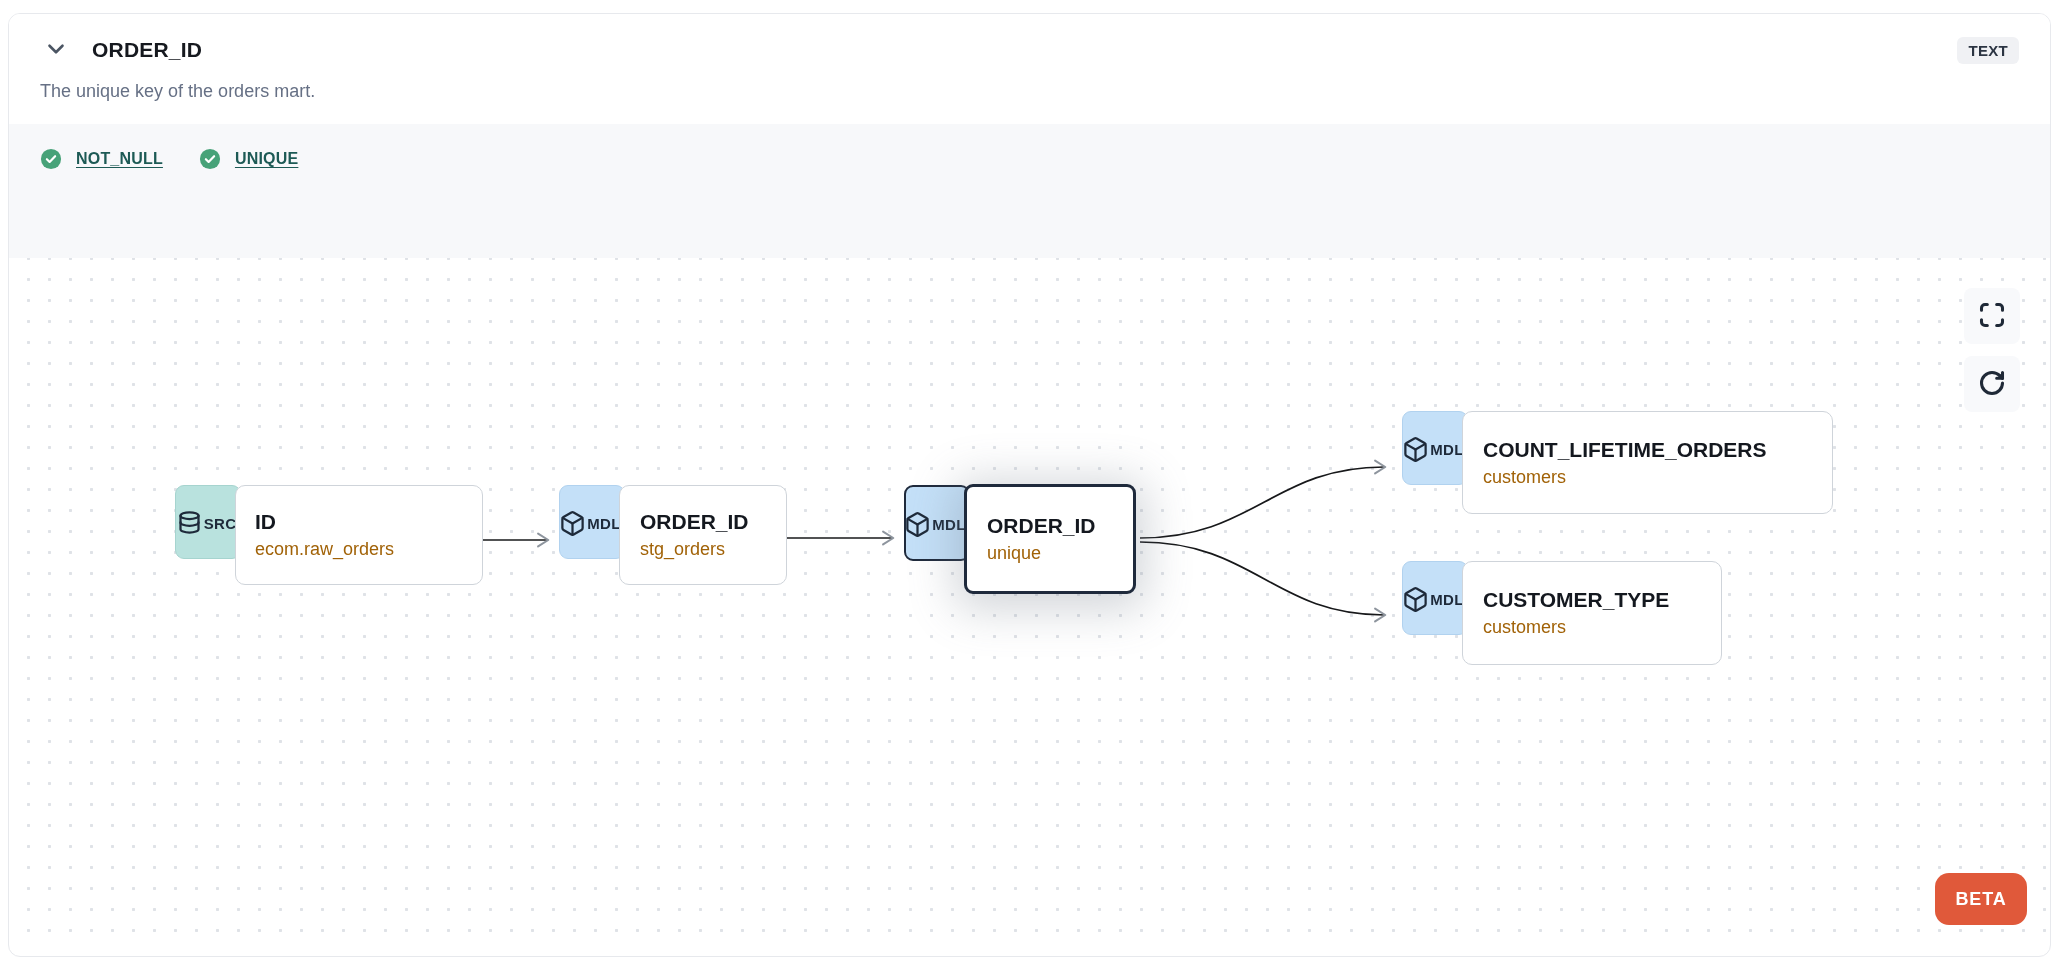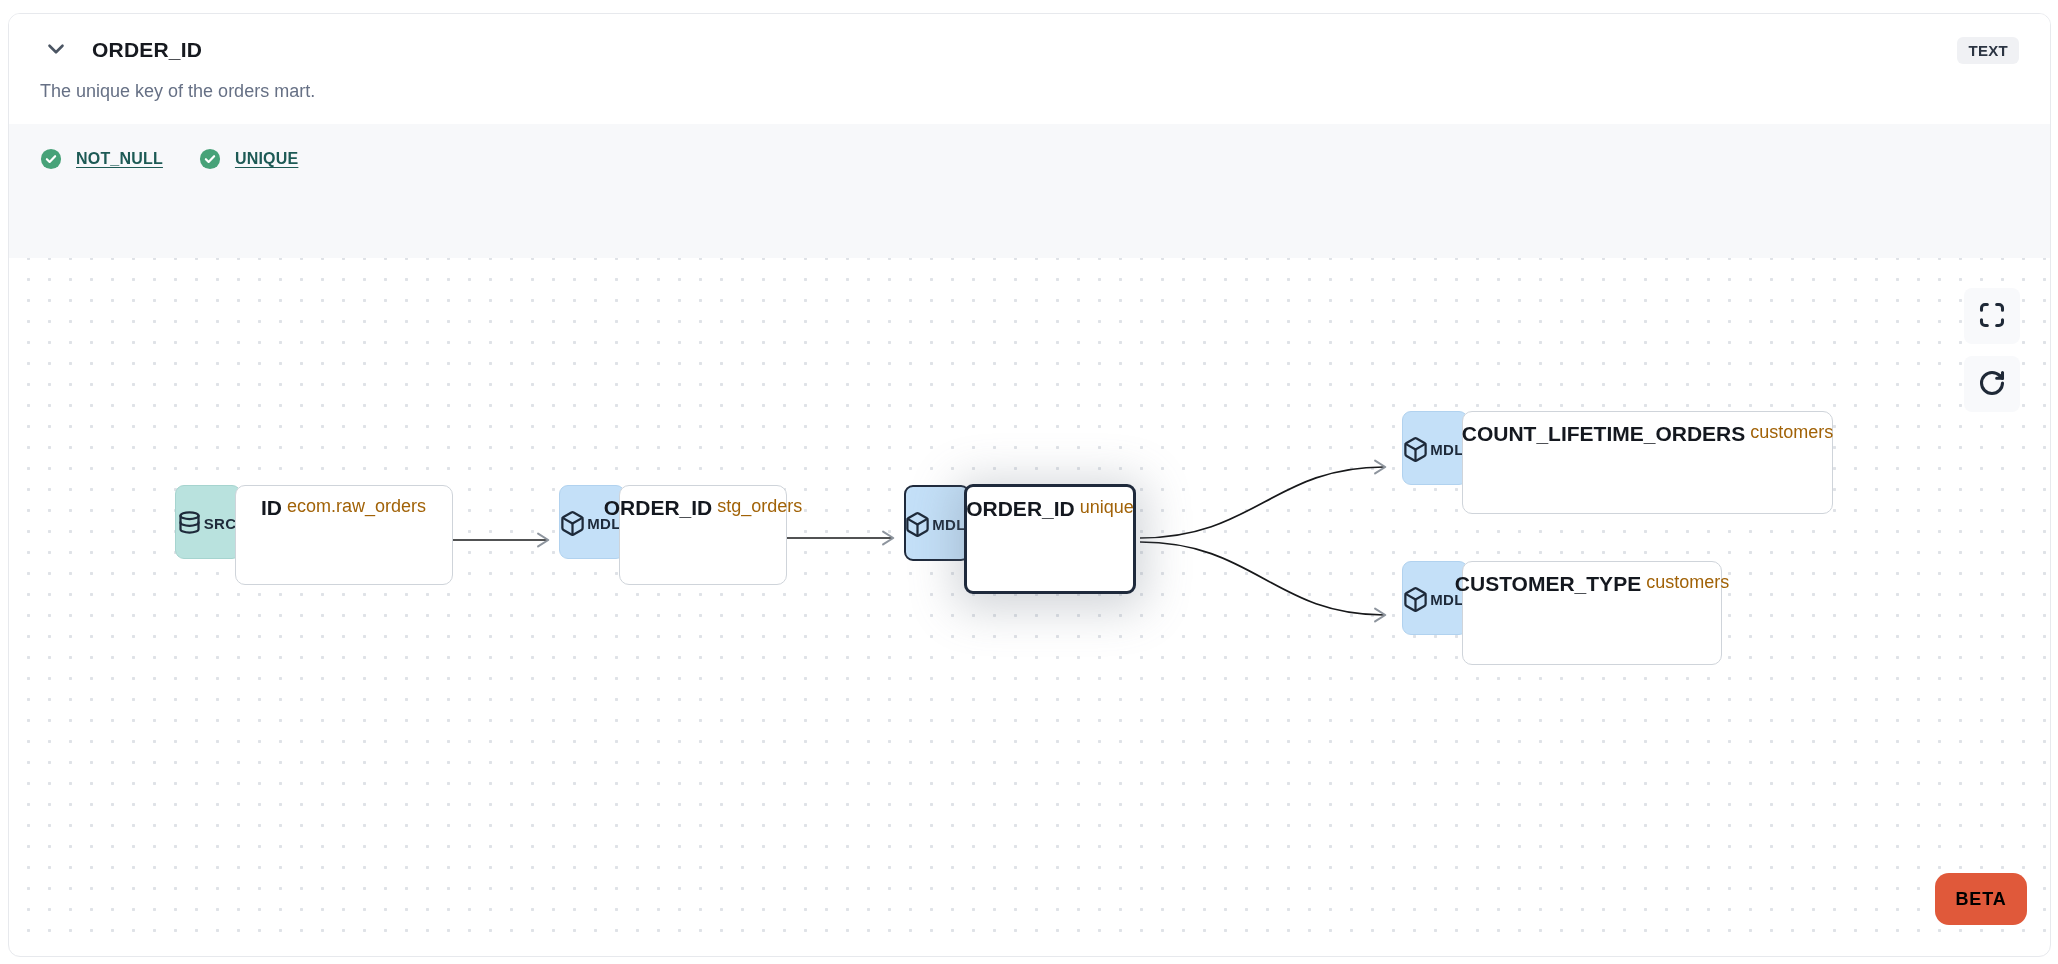--- a/index.html
+++ b/index.html
@@ -71,34 +71,34 @@
   }
   .badge-src { background: #b9e2de; border: 1px solid #a6d4cf; }
   .badge-mdl { background: #c4e0f8; border: 1px solid #b1d2ef; }
   .node-badge .glyph { width: 27px; height: 27px; }
   .badge-label { font-size: 15px; font-weight: 700; letter-spacing: 0.3px; }
   .node-card {
     position: absolute; left: 60px; top: 0; z-index: 1;
     background: #ffffff;
     border: 1px solid #cfd4da;
     border-radius: 10px;
-    display: flex; flex-direction: row; justify-content: center;
+    display: flex; flex-direction: column; justify-content: center;
     padding: 10px 20px; gap: 5px;
   }
   .node-title { font-size: 21px; font-weight: 600; color: #14181f; white-space: nowrap; }
   .node-subtitle { font-size: 18px; font-weight: 400; color: #a16207; white-space: nowrap; }
   .node.selected .node-card {
     border: 3px solid #1f2a3c;
     border-radius: 9px;
     box-shadow: 0 6px 45px 10px rgba(110, 118, 132, 0.30);
   }
   .node.selected .node-badge { border: 2.5px solid #1f2a3c; }
   
   .n-src   { left: 166px;  top: 227px; }
-  .n-src   .node-card { width: 218px; height: 100px; padding-left: 19px; }
+  .n-src   .node-card { width: 248px; height: 100px; padding-left: 19px; }
   .n-stg   { left: 550px;  top: 227px; }
   .n-stg   .node-card { width: 168px; height: 100px; }
   .n-ord   { left: 895px;  top: 226px; }
   .n-ord   .node-badge { top: 1px; height: 76px; }
   .n-ord   .node-card { width: 172px; height: 110px; }
   .n-cnt   { left: 1393px; top: 153px; }
   .n-cnt   .node-card { width: 371px; height: 103px; }
   .n-typ   { left: 1393px; top: 303px; }
   .n-typ   .node-card { width: 260px; height: 104px; }
   
@@ -112,21 +112,21 @@
     display: flex; align-items: center; justify-content: center;
     color: #1f2937; cursor: pointer;
   }
   .ctrl-btn svg { width: 28px; height: 28px; }
   
   .beta {
     position: absolute; right: 23px; bottom: 20px;
     width: 92px; height: 52px;
     background: #e0593a; border-radius: 14px;
     display: flex; align-items: center; justify-content: center;
-    color: #000000; font-size: 18px; font-weight: 700; letter-spacing: 0.8px;
+    color: #ffffff; font-size: 18px; font-weight: 700; letter-spacing: 0.8px;
   }
 </style>
 </head>
 <body>
 
 <div class="card">
 
   <div class="header">
     <div class="header-row">
       <button class="chevron-btn">

